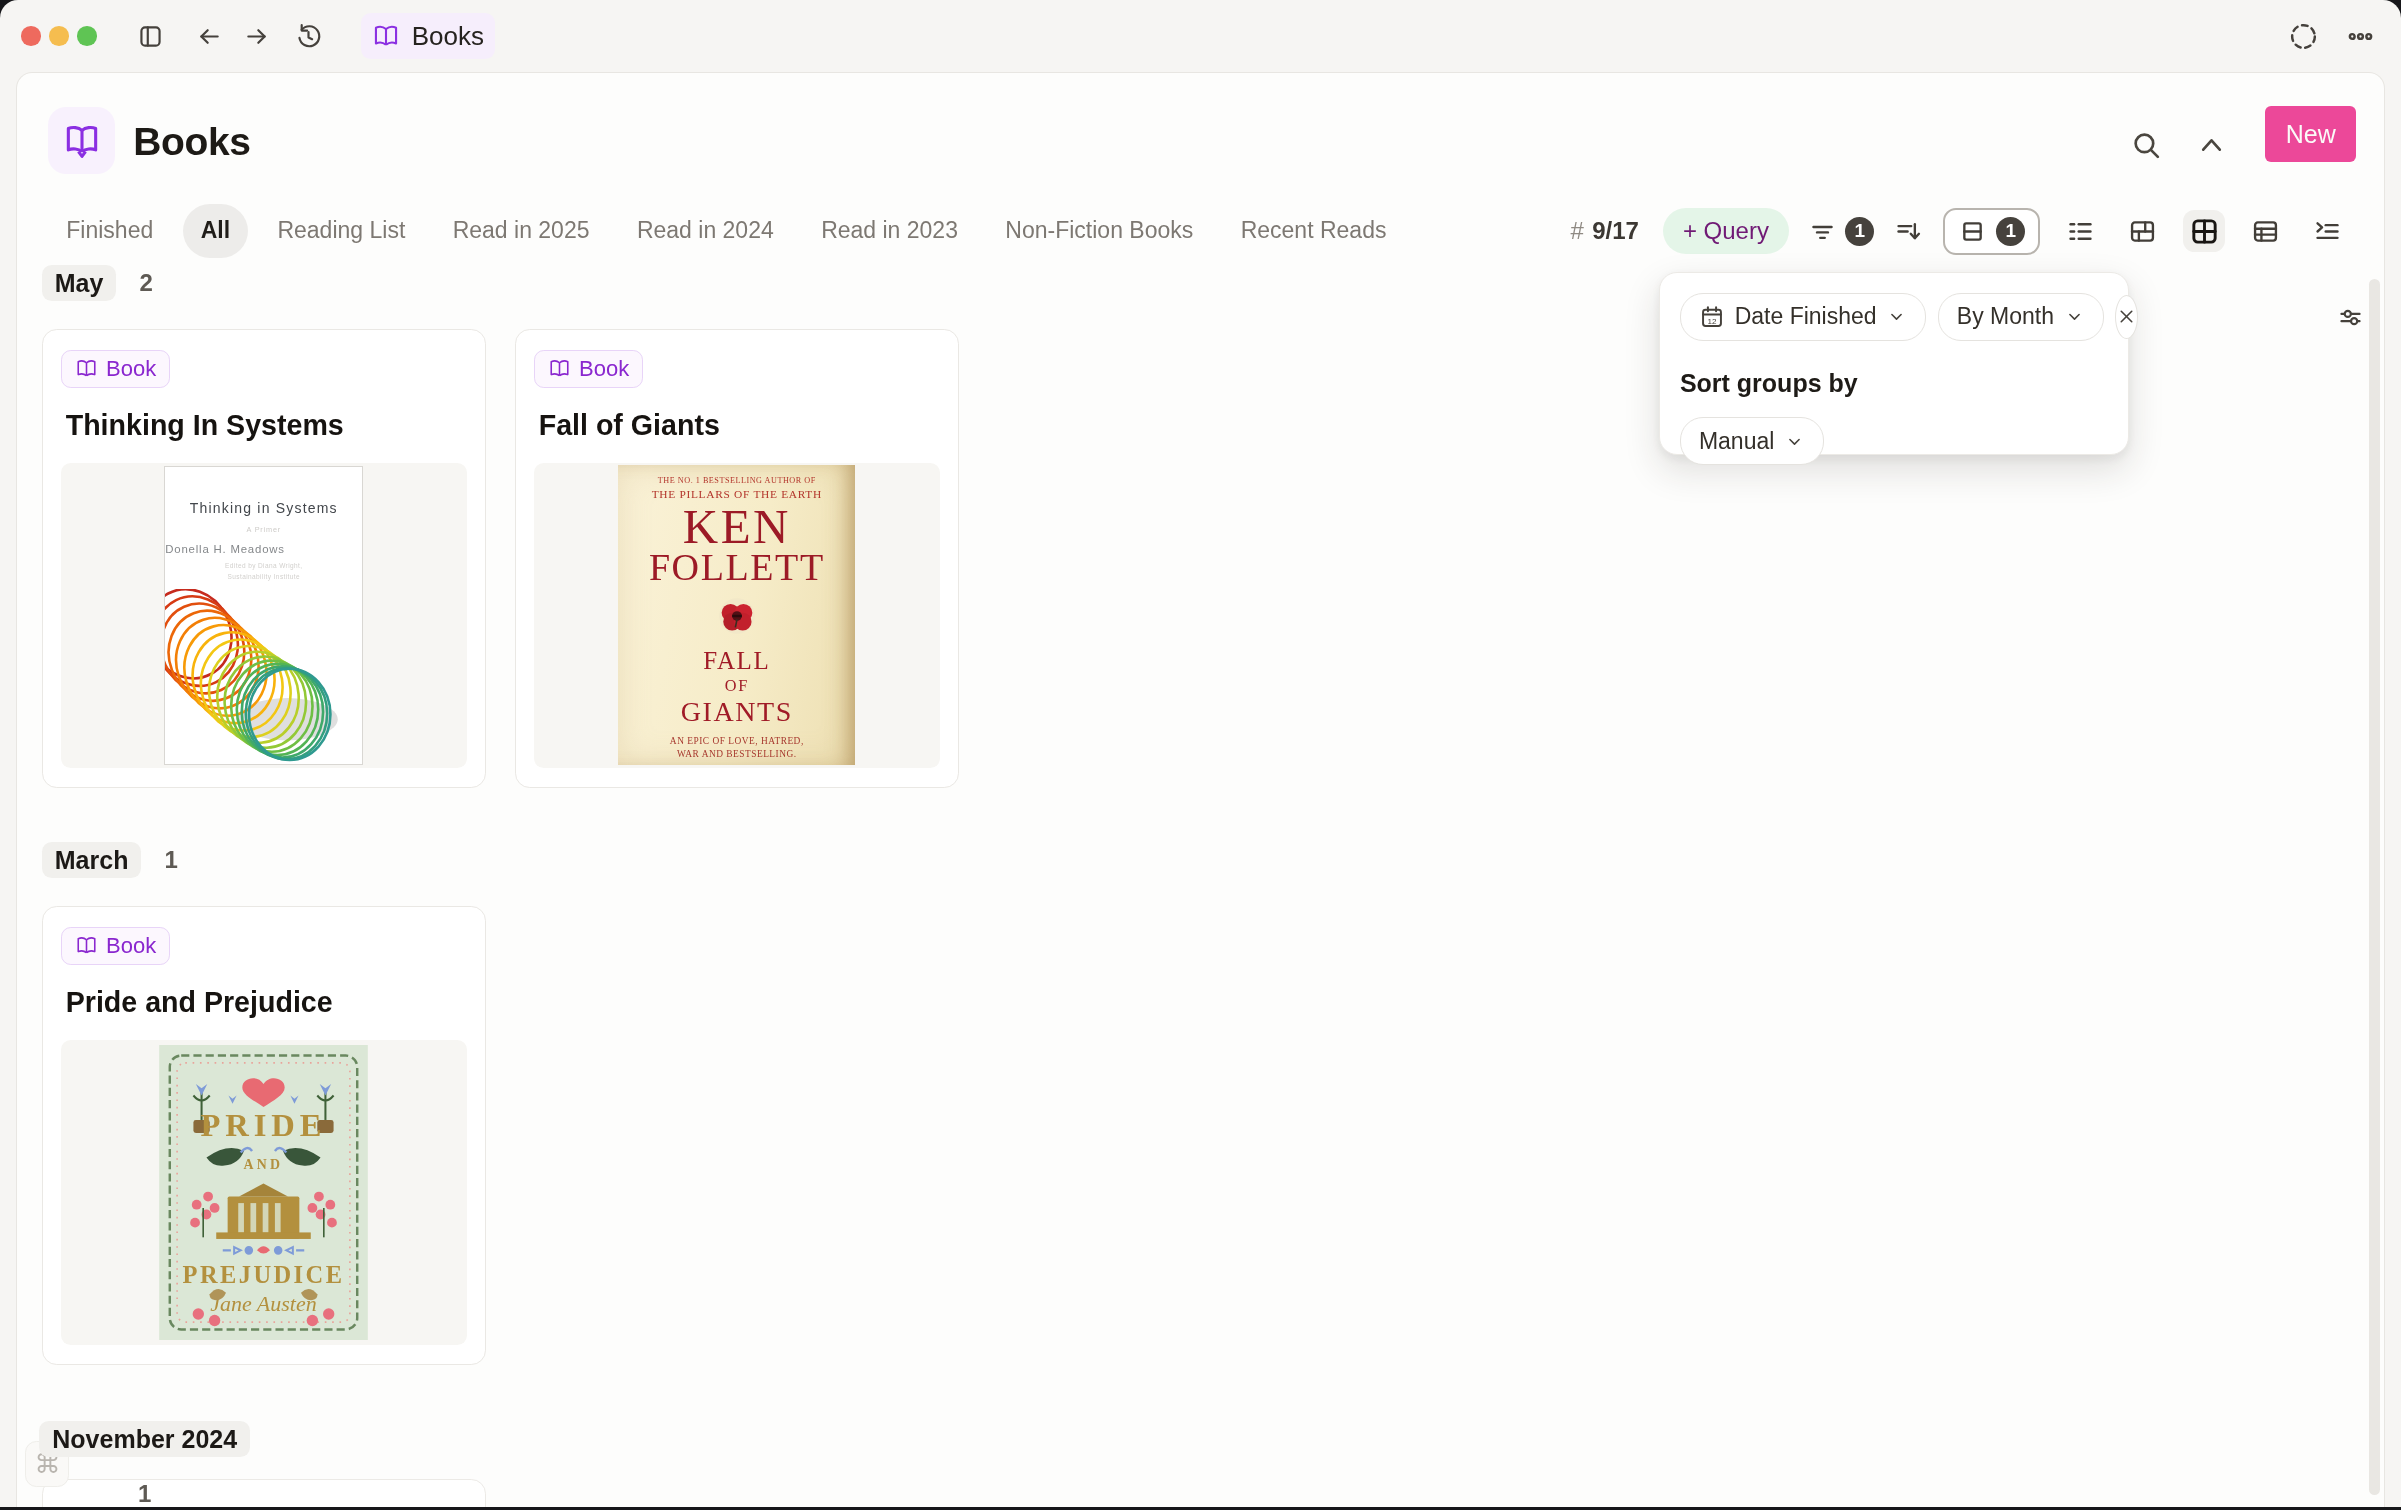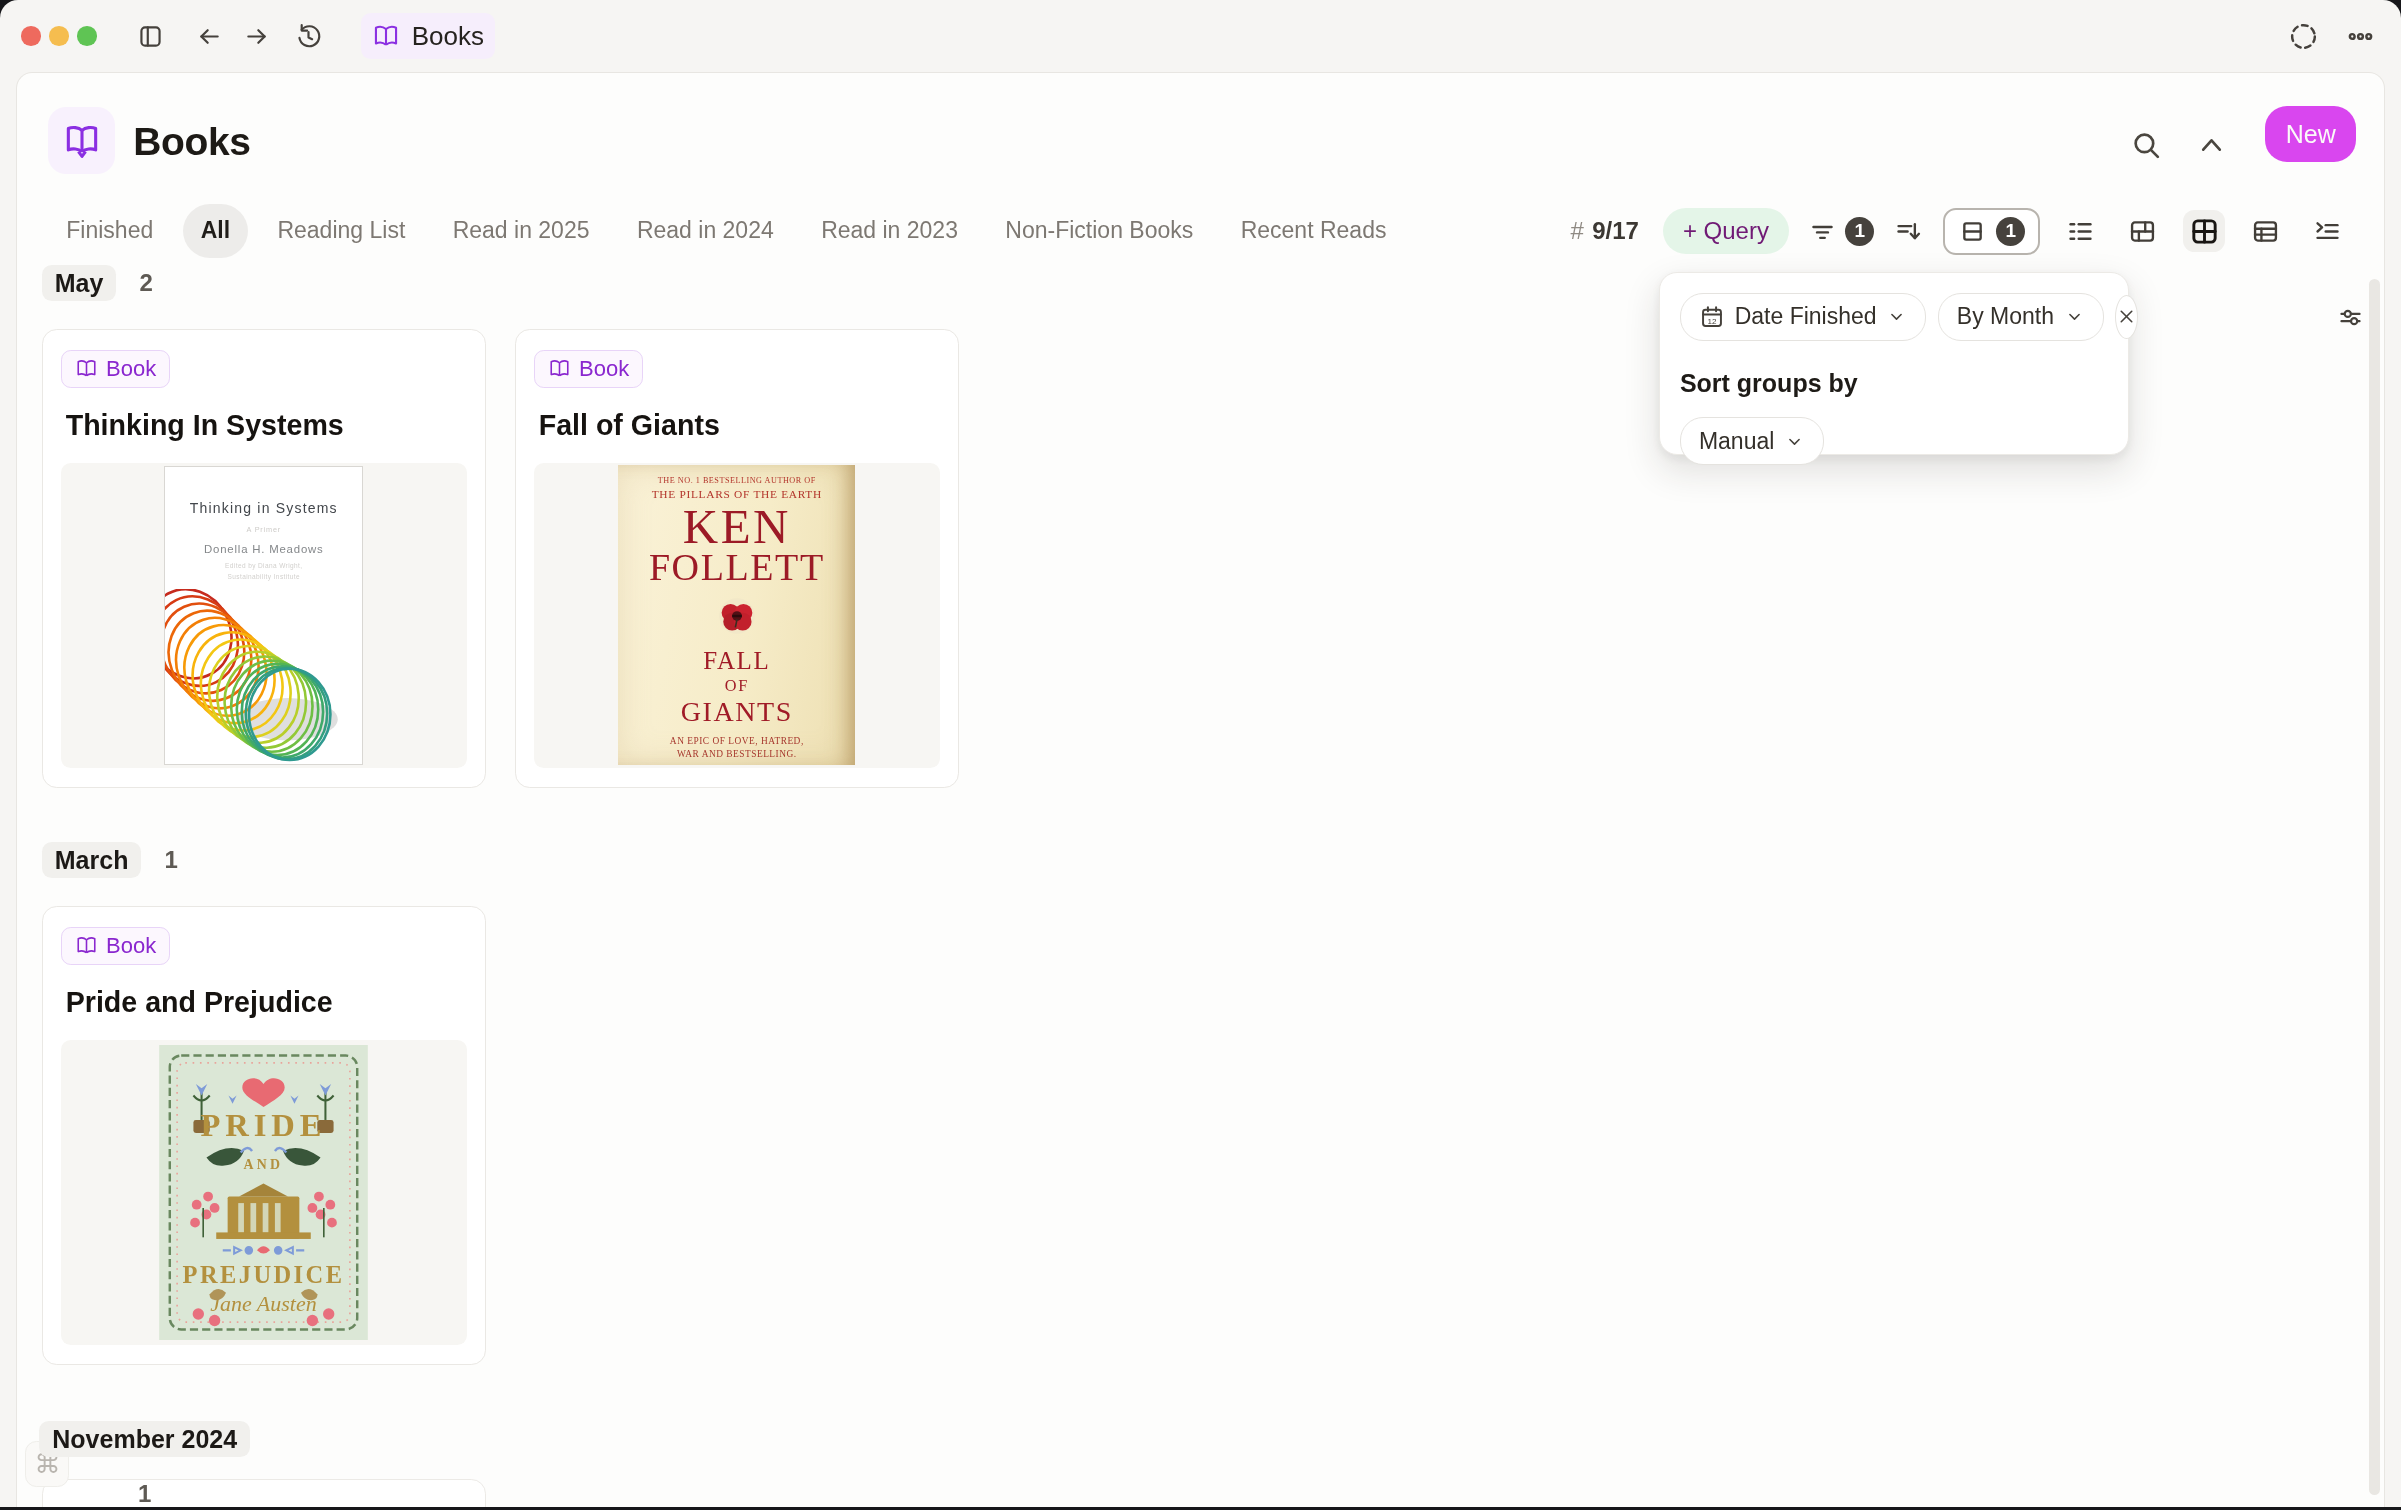--- a/index.html
+++ b/index.html
@@ -25,21 +25,21 @@
   .panel { position:absolute; left:16.3px; top:72px; width:2369px; height:1435px;
     background:#fdfdfc; border:1.6px solid #e8e6e2; border-bottom:none;
     border-radius:16.3px 16.3px 0 0; overflow:hidden; }
 
   
   .page-icon { position:absolute; left:31px; top:34px; width:67px; height:67px; border-radius:18px; background:#f8f1fd; display:flex; align-items:center; justify-content:center; }
   .page-icon svg { stroke:#8b2fe2; fill:none; stroke-width:2.6; stroke-linejoin:round; }
   .page-title { position:absolute; left:116px; top:47px; font-size:39px; font-weight:700; color:#1d1a16; letter-spacing:-0.4px; }
   .hdr-icon { position:absolute; top:54px; width:36px; height:36px; display:flex; align-items:center; justify-content:center; }
   .hdr-icon svg { stroke:#4a463f; fill:none; stroke-width:2.6; stroke-linecap:round; stroke-linejoin:round; }
-  .new-btn { position:absolute; right:28px; top:33px; width:91px; height:56px; background:#d946ef; color:#fbfaf8; border:none; border-radius:22px; font-size:25px; font-weight:500; font-family:inherit; display:flex; align-items:center; justify-content:center; cursor:pointer; }
+  .new-btn { position:absolute; right:28px; top:33px; width:91px; height:56px; background:#ec4899; color:#fbfaf8; border:none; border-radius:6px; font-size:25px; font-weight:500; font-family:inherit; display:flex; align-items:center; justify-content:center; cursor:pointer; }
 
   
   .tabs { position:absolute; left:31px; top:129px; height:57px; display:flex; align-items:center; gap:11.4px; }
   .tab { height:54px; display:flex; align-items:center; padding:0 18px; font-size:23px; color:#7d7872; border-radius:28px; white-space:nowrap; cursor:pointer; }
   .tab.active { background:#edecea; color:#201d19; font-weight:600; }
 
   .tools { position:absolute; right:36px; top:131px; height:54px; display:flex; align-items:center; gap:19.6px; }
   .tools svg { fill:none; stroke:#423e38; stroke-width:2.6; stroke-linecap:round; stroke-linejoin:round; }
   .count-wrap { display:flex; align-items:center; gap:8.2px; margin-right:4.9px; }
   .hash { font-size:24px; color:#8f8a83; }
@@ -75,21 +75,21 @@
   .card { width:444px; background:#fff; border:1.6px solid #eae8e4; border-radius:14.7px; padding:19.6px 18px; cursor:pointer; }
   .tag { display:inline-flex; align-items:center; gap:8.2px; height:38px; padding:0 13px; border:1.6px solid #e8d4f8; background:#fcf7fe; border-radius:9.8px; color:#8a27cf; font-size:22px; }
   .tag svg { stroke:#8a27cf; fill:none; stroke-width:2.2; stroke-linejoin:round; }
   .card-title { margin-top:21px; margin-left:4.9px; font-size:28.6px; font-weight:700; color:#161310; }
   .cover-area { margin-top:21px; height:305px; background:#f7f6f3; border-radius:9.8px; display:flex; align-items:center; justify-content:center; }
 
   
   .cov-think { width:199px; height:299px; background:#fff; border:0.8px solid #d9d7d3; position:relative; overflow:hidden; }
   .ct-title { margin-top:33px; text-align:center; font-size:14px; letter-spacing:1.2px; color:#43474c; font-family:"Liberation Sans",sans-serif; }
   .ct-sub { margin-top:9.8px; text-align:center; font-size:7.3px; letter-spacing:0.8px; color:#cdcbc8; }
-  .ct-auth { margin-top:8.2px; text-align:center; font-size:11.4px; letter-spacing:0.8px; color:#84878a; }
+  .ct-auth { margin-top:8.2px; font-size:11.4px; letter-spacing:0.8px; color:#84878a; }
   .ct-note { margin-top:6.5px; text-align:center; font-size:6.5px; letter-spacing:0.4px; color:#d2d0cd; line-height:10.6px; }
   .ct-art { position:absolute; left:0; bottom:0; }
 
   
   .cov-fall { width:237px; height:300px; background:linear-gradient(100deg,#faf2d8 0%,#f6ecc8 55%,#eddfb2 100%); box-shadow:inset -16.3px 0 21px -11.4px rgba(150,112,52,.55), inset 0 0 33px rgba(190,160,100,.25); text-align:center; font-family:"Liberation Serif","DejaVu Serif",serif; color:#a01b27; position:relative; }
   .cf-small { padding-top:11.4px; font-size:8.2px; letter-spacing:0.5px; color:#b3352b; }
   .cf-pillars { margin-top:2.4px; font-size:11.4px; letter-spacing:0.7px; color:#b3352b; }
   .cf-ken { margin-top:8.2px; font-size:49px; letter-spacing:2.4px; line-height:38px; color:#9c1a26; }
   .cf-follett { font-size:38px; letter-spacing:1.6px; line-height:42px; color:#9c1a26; }
   .cf-poppy { margin:6.5px auto 0; width:42px; height:42px; }

